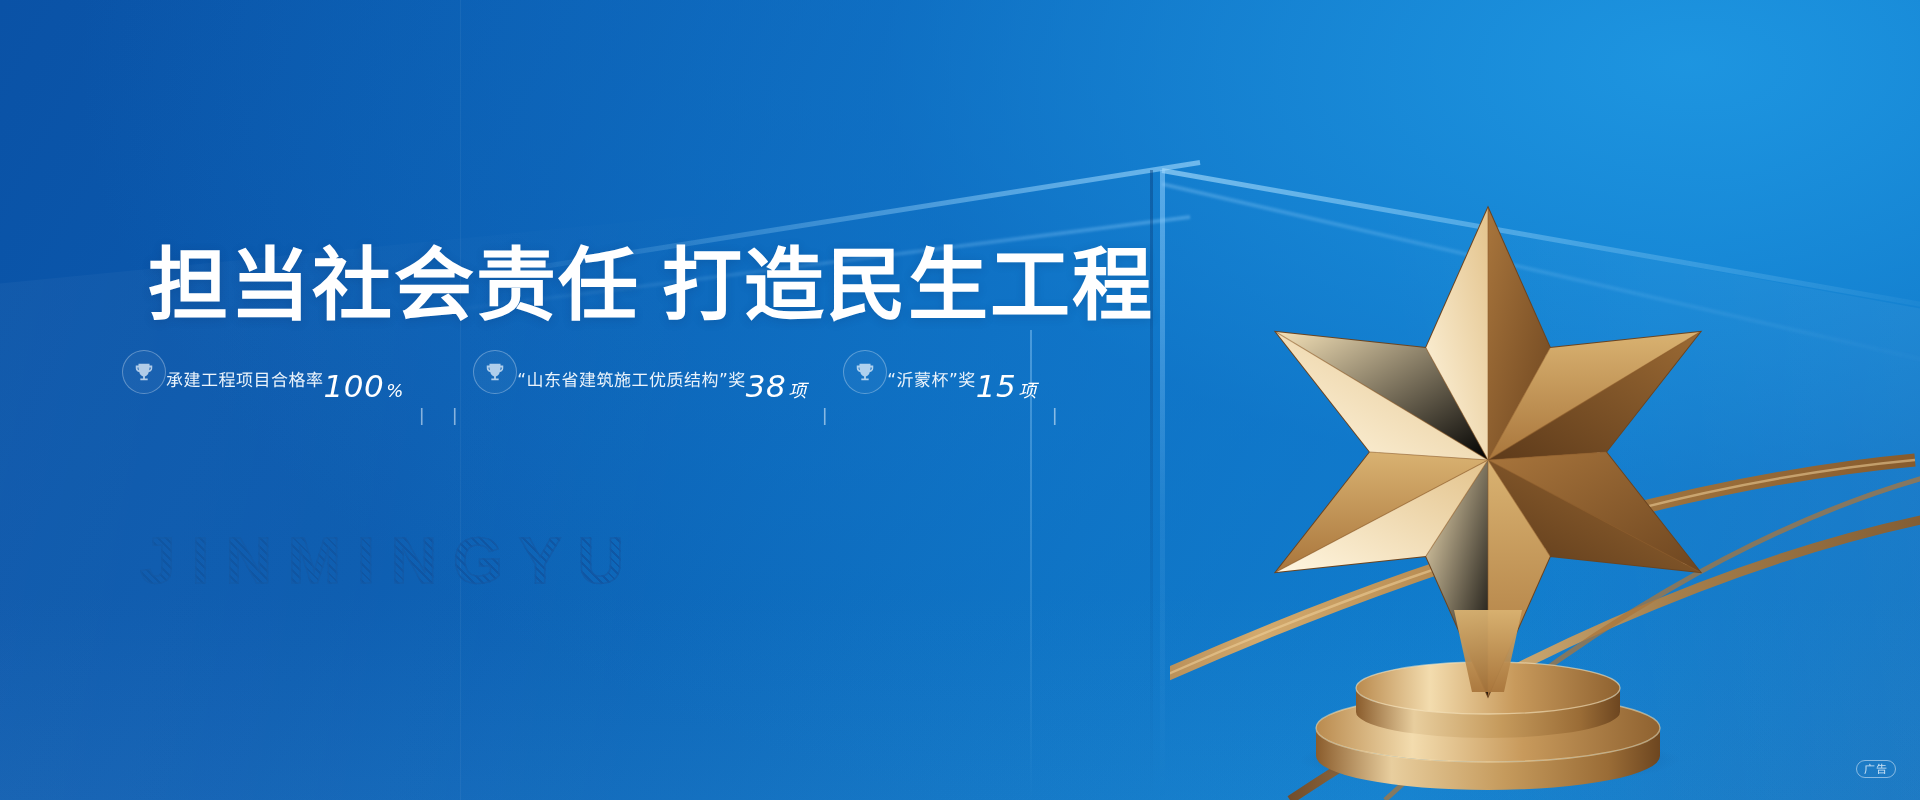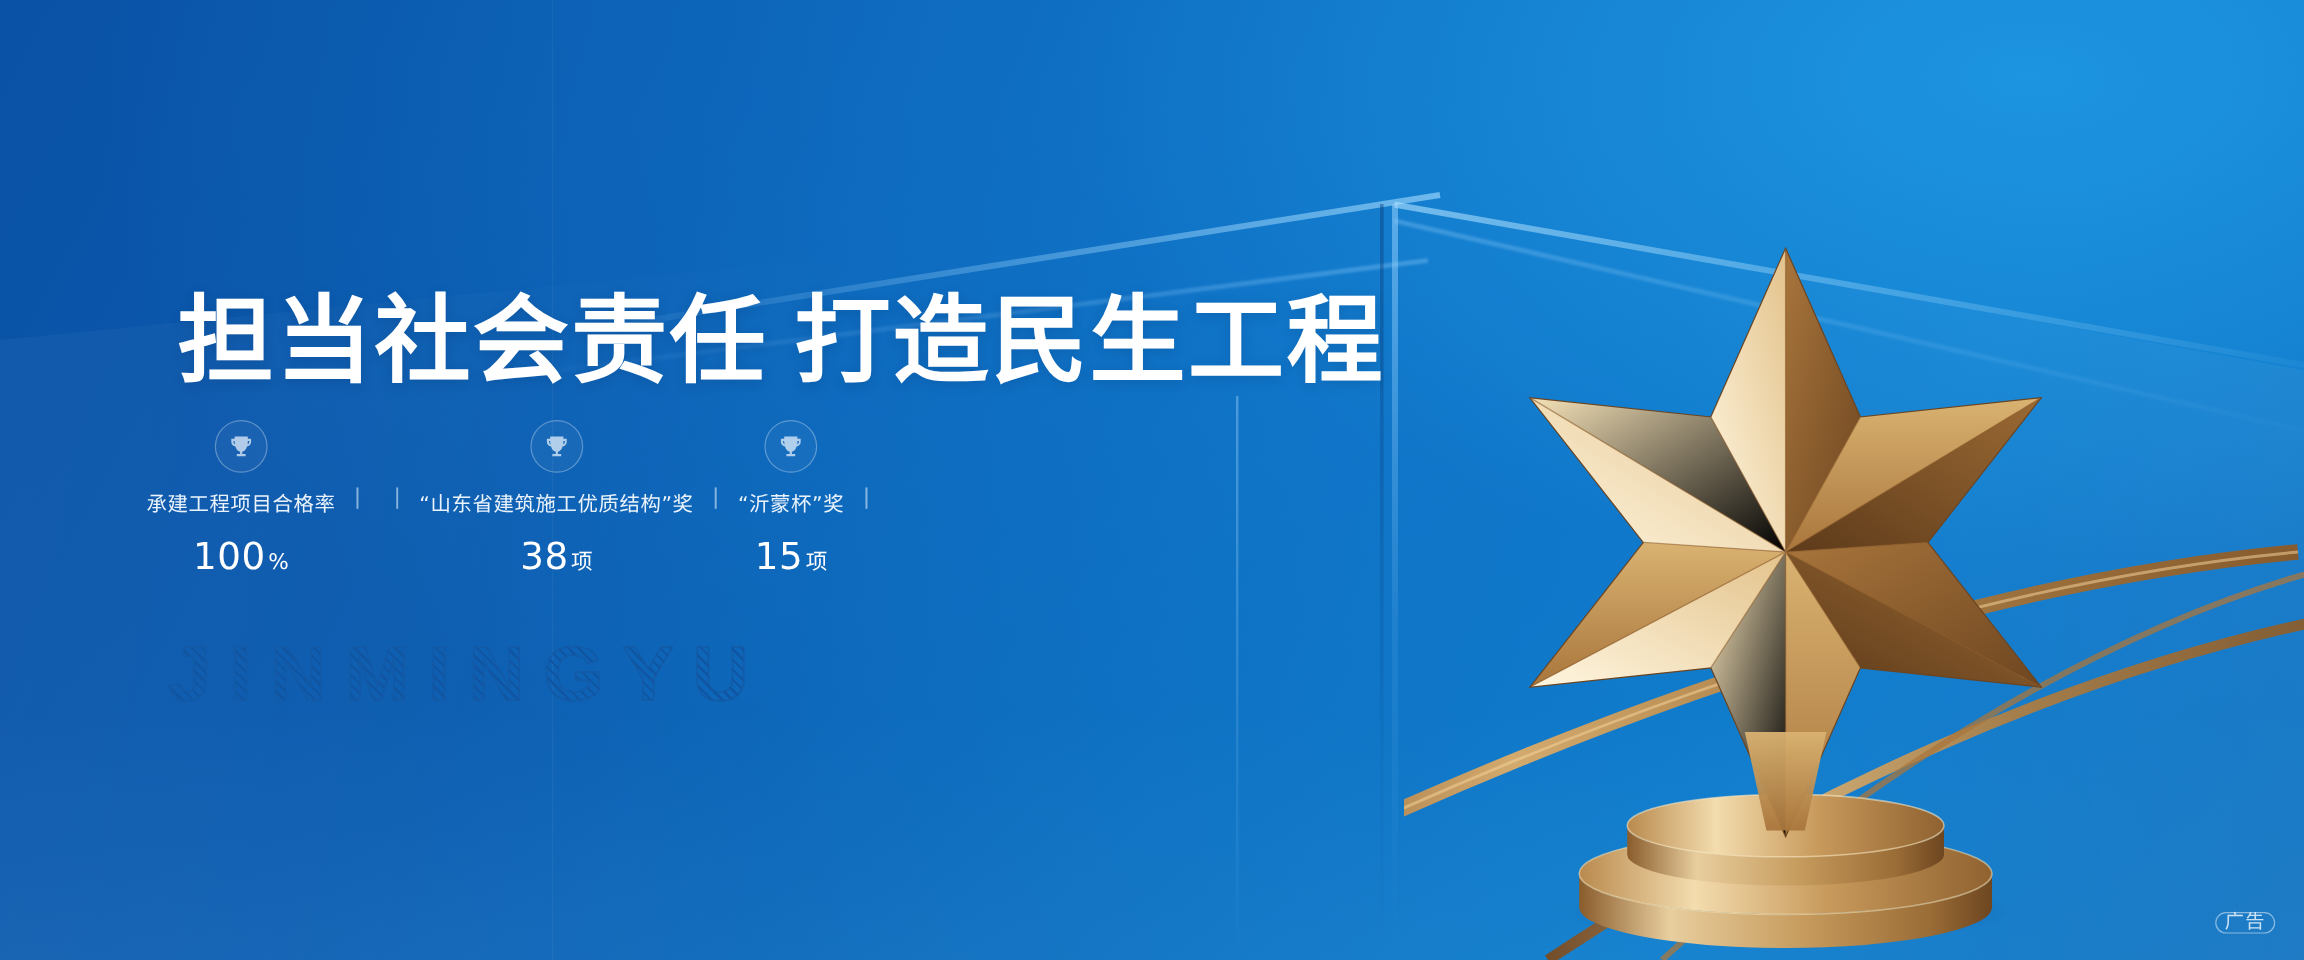--- a/index.html
+++ b/index.html
@@ -91,56 +91,57 @@
     letter-spacing:2px;white-space:nowrap;
     font-family:Liberation Serif, serif;
     text-shadow:0 2px 10px rgba(4,40,90,.18);
   }
 
   
   .stats{
     position:absolute;left:120px;top:350px;
     display:flex;align-items:flex-start;
   }
-  .stat{display:flex;flex-direction:column;align-items:center;padding:0 2px;}
+  .stat{display:flex;align-items:center;padding:0 2px;}
   .icon-wrap{
     width:42px;height:42px;border-radius:50%;
     border:1px solid rgba(255,255,255,.30);
     display:flex;align-items:center;justify-content:center;
     margin-bottom:12px;
     background:rgba(255,255,255,.04);
   }
   .icon-wrap svg{display:block;}
   .stat-label{
     font-size:17px;color:#eaf3fb;white-space:nowrap;
     font-family:"DejaVu Sans","Liberation Sans",sans-serif;
     letter-spacing:.5px;
   }
   .stat-value{
     margin-top:15px;color:#ffffff;white-space:nowrap;
     font-family:"DejaVu Sans","Liberation Sans",sans-serif;
+    font-style:italic;
   }
   .stat-value .num{font-size:31px;font-weight:400;letter-spacing:.5px;}
   .stat-value .unit{font-size:18px;font-weight:400;margin-left:2px;}
   .divider{
     font-size:19px;color:rgba(235,245,255,.55);
     align-self:flex-start;margin-top:54px;padding:0 14px;
     user-select:none;
   }
 
   
   .artwork{position:absolute;right:-10px;bottom:0;width:760px;height:640px;}
   .artwork svg{display:block;width:100%;height:100%;}
 
   
   .ad-badge{
     position:absolute;right:24px;bottom:22px;
     border:1px solid rgba(225,238,250,.55);
     border-radius:9px;padding:1px 7px;
-    font-size:16px;color:rgba(232,243,253,.85);
+    font-size:11px;color:rgba(232,243,253,.85);
     font-family:Liberation Serif, serif;
     letter-spacing:1px;line-height:14px;
   }
 </style>
 </head>
 <body>
 
 <div id="stage">
 
   <div class="panelL"></div>

